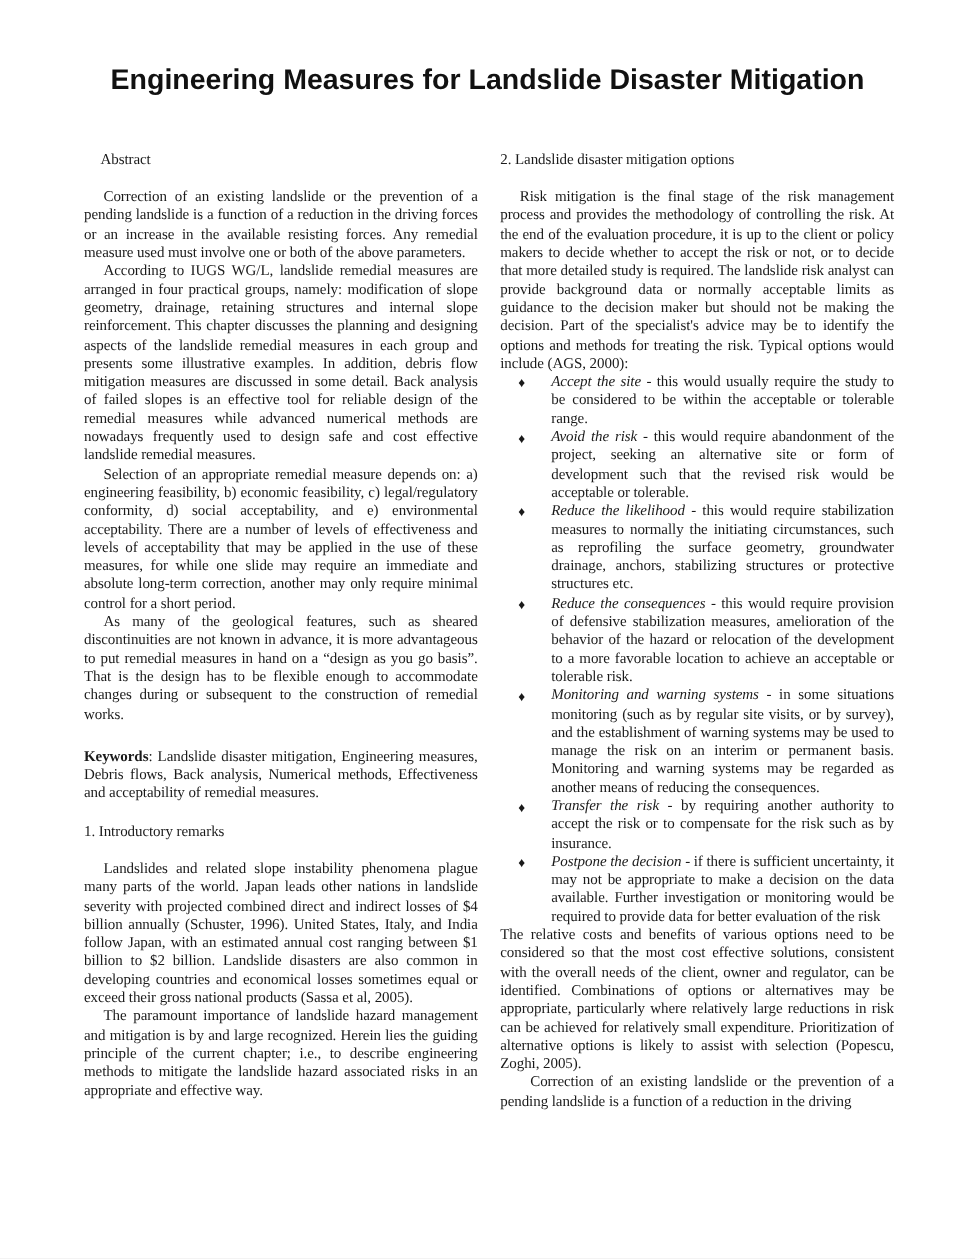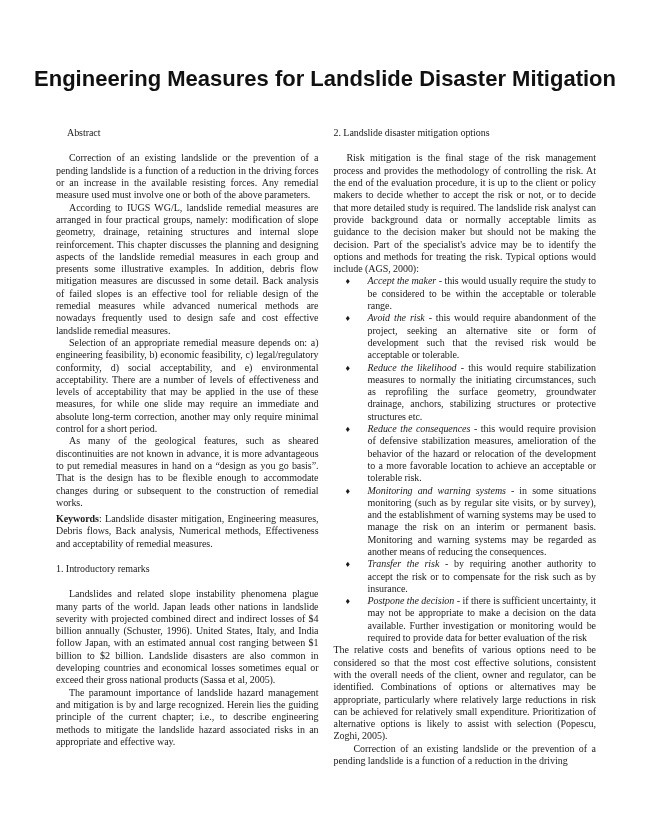--- a/index.html
+++ b/index.html
@@ -8,25 +8,25 @@
     width: 650px;
     height: 839px;
     margin: 0 auto;
     background: #ffffff;
     color: #1a1a1a;
     overflow: hidden;
     font-family: "Liberation Serif", "DejaVu Serif", serif;
   }
   .title {
     margin: 0;
-    padding-top: 67px;
+    padding-top: 44px;
     text-align: center;
     font-family: "Liberation Sans", "DejaVu Sans", sans-serif;
     font-weight: bold;
-    font-size: 22px;
+    font-size: 19px;
     line-height: 1.1;
     color: #111;
   }
   .authors {
     margin-top: 15px;
     text-align: center;
     font-family: "Liberation Sans", "DejaVu Sans", sans-serif;
     font-size: 10.5px;
     color: #161616;
   }
@@ -44,21 +44,21 @@
     letter-spacing: -0.05px;
   }
   .para { margin: 0; }
   .para.indent { text-indent: 13px; }
   .para.indent-lg { text-indent: 20px; }
   .heading { font-weight: normal; }
   .abstract-heading { margin-left: 11px; margin-bottom: 13px; }
   .section-heading { margin-top: 13px; margin-bottom: 13px; }
   .section-heading.first { margin-top: 0; }
   .section-heading.gap-top { margin-top: 26px; }
-  .keywords { margin-top: 4px; }
+  .keywords { margin-top: 16px; }
   .bullet-list { }
   .bullet-row { display: flex; padding-left: 12px; }
   .bullet-glyph { flex: 0 0 22px; font-size: 9px; line-height: 12.3px; }
   .bullet-body { flex: 1; min-width: 0; text-align: justify; }
   .bullet-body i { font-style: italic; }
 </style>
 </head>
 <body>
 
 <div class="page">
@@ -96,21 +96,21 @@
 
     <div class="col">
       <div class="heading section-heading first">2. Landslide disaster mitigation options</div>
 
       <p class="para indent">Risk mitigation is the final stage of the risk management process and provides the methodology of controlling the risk. At the end of the evaluation procedure, it is up to the client or policy makers to decide whether to accept the risk or not, or to decide that more detailed study is required. The landslide risk analyst can provide background data or normally acceptable limits as guidance to the decision maker but should not be making the decision. Part of the specialist's advice may be to identify the options and methods for treating the risk.  Typical options would include (AGS, 2000):</p>
 
       <div class="bullet-list">
 
           <div class="bullet-row">
             <span class="bullet-glyph">♦</span>
-            <span class="bullet-body"><i>Accept the maker</i><span> - this would usually require the study to be considered to be within the acceptable or tolerable range.</span></span>
+            <span class="bullet-body"><i>Accept the site</i><span> - this would usually require the study to be considered to be within the acceptable or tolerable range.</span></span>
           </div>
 
           <div class="bullet-row">
             <span class="bullet-glyph">♦</span>
             <span class="bullet-body"><i>Avoid the risk</i><span> - this would require abandonment of the project, seeking an alternative site or form of development such that the revised risk would be acceptable or tolerable.</span></span>
           </div>
 
           <div class="bullet-row">
             <span class="bullet-glyph">♦</span>
             <span class="bullet-body"><i>Reduce the likelihood</i><span> - this would require stabilization measures to normally the initiating circumstances, such as reprofiling the surface geometry, groundwater drainage, anchors, stabilizing structures or protective structures etc.</span></span>

